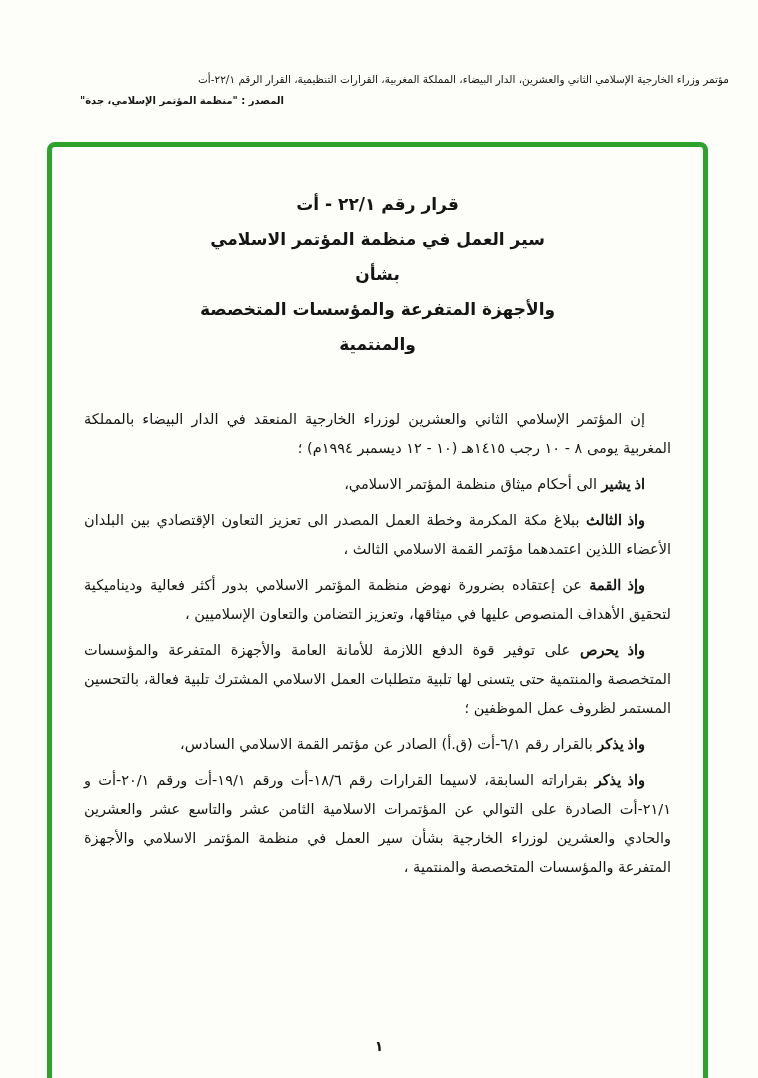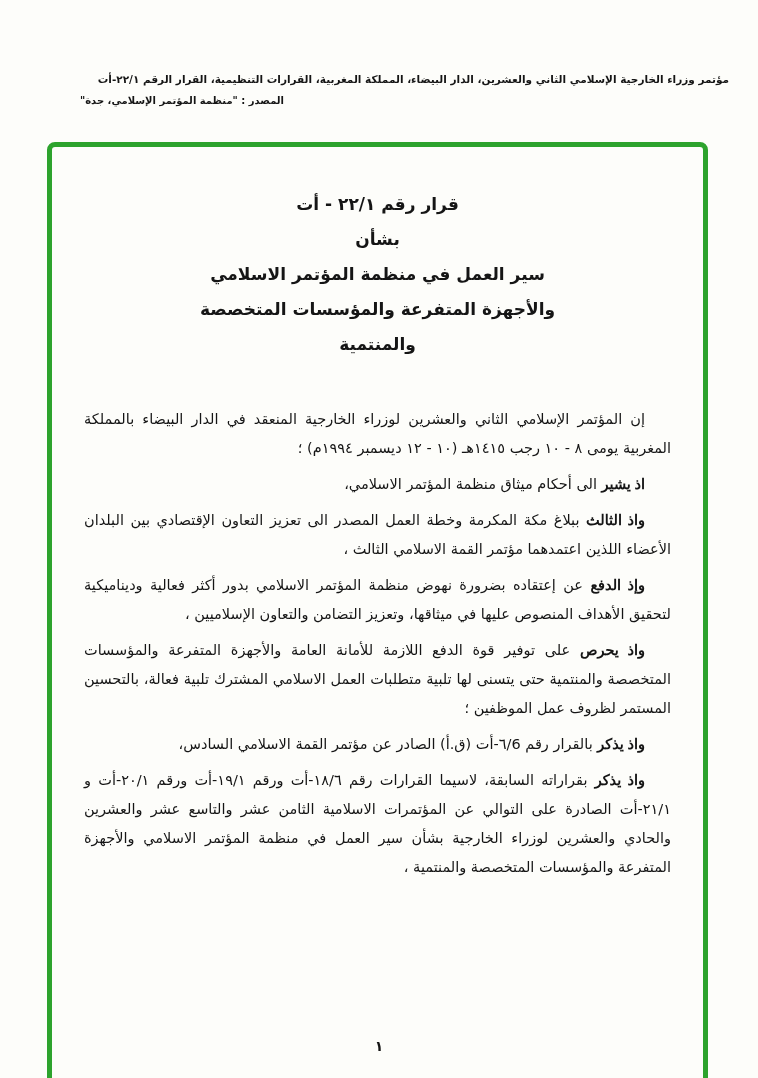--- a/index.html
+++ b/index.html
@@ -16,21 +16,21 @@
   
   .page-header {
     position: absolute;
     top: 72px;
     left: 28px;
     right: 29px;
     direction: rtl;
   }
   .header-line1 {
     font-size: 10.5px;
-    font-weight: 700;
+    font-weight: 400;
     line-height: 15px;
     text-align: right;
   }
   .header-line2 {
     font-size: 10px;
     font-weight: 700;
     margin-top: 8px;
     text-align: left;
     padding-left: 52px;
   }
@@ -90,22 +90,22 @@
 
 <header class="page-header">
   <div class="header-line1">مؤتمر وزراء الخارجية الإسلامي الثاني والعشرين، الدار البيضاء، المملكة المغربية، القرارات التنظيمية، القرار الرقم ٢٢/١-أت</div>
   <div class="header-line2">المصدر :  "منظمة المؤتمر الإسلامي، جدة"</div>
 </header>
 
 <main class="frame" style="border-color: rgb(45, 163, 45);">
 
   <section class="title-block">
     <div class="title-line">قرار رقم ٢٢/١ - أت</div>
+    <div class="title-line">سير العمل في منظمة المؤتمر الاسلامي</div>
     <div class="title-line">بشأن</div>
-    <div class="title-line">سير العمل في منظمة المؤتمر الاسلامي</div>
     <div class="title-line">والأجهزة المتفرعة والمؤسسات المتخصصة</div>
     <div class="title-line">والمنتمية</div>
   </section>
 
   <section class="body-text">
 
     <p class="para">
       <b class="lead"></b>
       <span>إن المؤتمر الإسلامي الثاني والعشرين لوزراء الخارجية المنعقد في الدار البيضاء بالمملكة المغربية يومى ٨ - ١٠ رجب ١٤١٥هـ (١٠ - ١٢ ديسمبر ١٩٩٤م) ؛</span>
     </p>
@@ -114,32 +114,32 @@
       <b class="lead">اذ يشير</b>
       <span>الى أحكام ميثاق منظمة المؤتمر الاسلامي،</span>
     </p>
 
     <p class="para">
       <b class="lead">واذ الثالث</b>
       <span>ببلاغ مكة المكرمة وخطة العمل المصدر الى تعزيز التعاون الإقتصادي بين البلدان الأعضاء اللذين اعتمدهما مؤتمر القمة الاسلامي الثالث ،</span>
     </p>
 
     <p class="para">
-      <b class="lead">وإذ الدفع</b>
+      <b class="lead">وإذ القمة</b>
       <span>عن إعتقاده بضرورة نهوض منظمة المؤتمر الاسلامي بدور أكثر فعالية وديناميكية لتحقيق الأهداف المنصوص عليها في ميثاقها، وتعزيز التضامن والتعاون الإسلاميين ،</span>
     </p>
 
     <p class="para">
       <b class="lead">واذ يحرص</b>
       <span>على توفير قوة الدفع اللازمة للأمانة العامة والأجهزة المتفرعة والمؤسسات المتخصصة والمنتمية حتى يتسنى لها تلبية متطلبات العمل الاسلامي المشترك تلبية فعالة، بالتحسين المستمر لظروف عمل الموظفين ؛</span>
     </p>
 
     <p class="para">
       <b class="lead">واذ يذكر</b>
-      <span>بالقرار رقم ٦/6-أت (ق.أ) الصادر عن مؤتمر القمة الاسلامي السادس،</span>
+      <span>بالقرار رقم ٦/١-أت (ق.أ) الصادر عن مؤتمر القمة الاسلامي السادس،</span>
     </p>
 
     <p class="para">
       <b class="lead">واذ يذكر</b>
       <span>بقراراته السابقة، لاسيما القرارات رقم ١٨/٦-أت ورقم ١٩/١-أت ورقم ٢٠/١-أت و ٢١/١-أت الصادرة على التوالي عن المؤتمرات الاسلامية الثامن عشر والتاسع عشر والعشرين والحادي والعشرين لوزراء الخارجية بشأن سير العمل في منظمة المؤتمر الاسلامي والأجهزة المتفرعة والمؤسسات المتخصصة والمنتمية ،</span>
     </p>
 
 
   </section>
 

